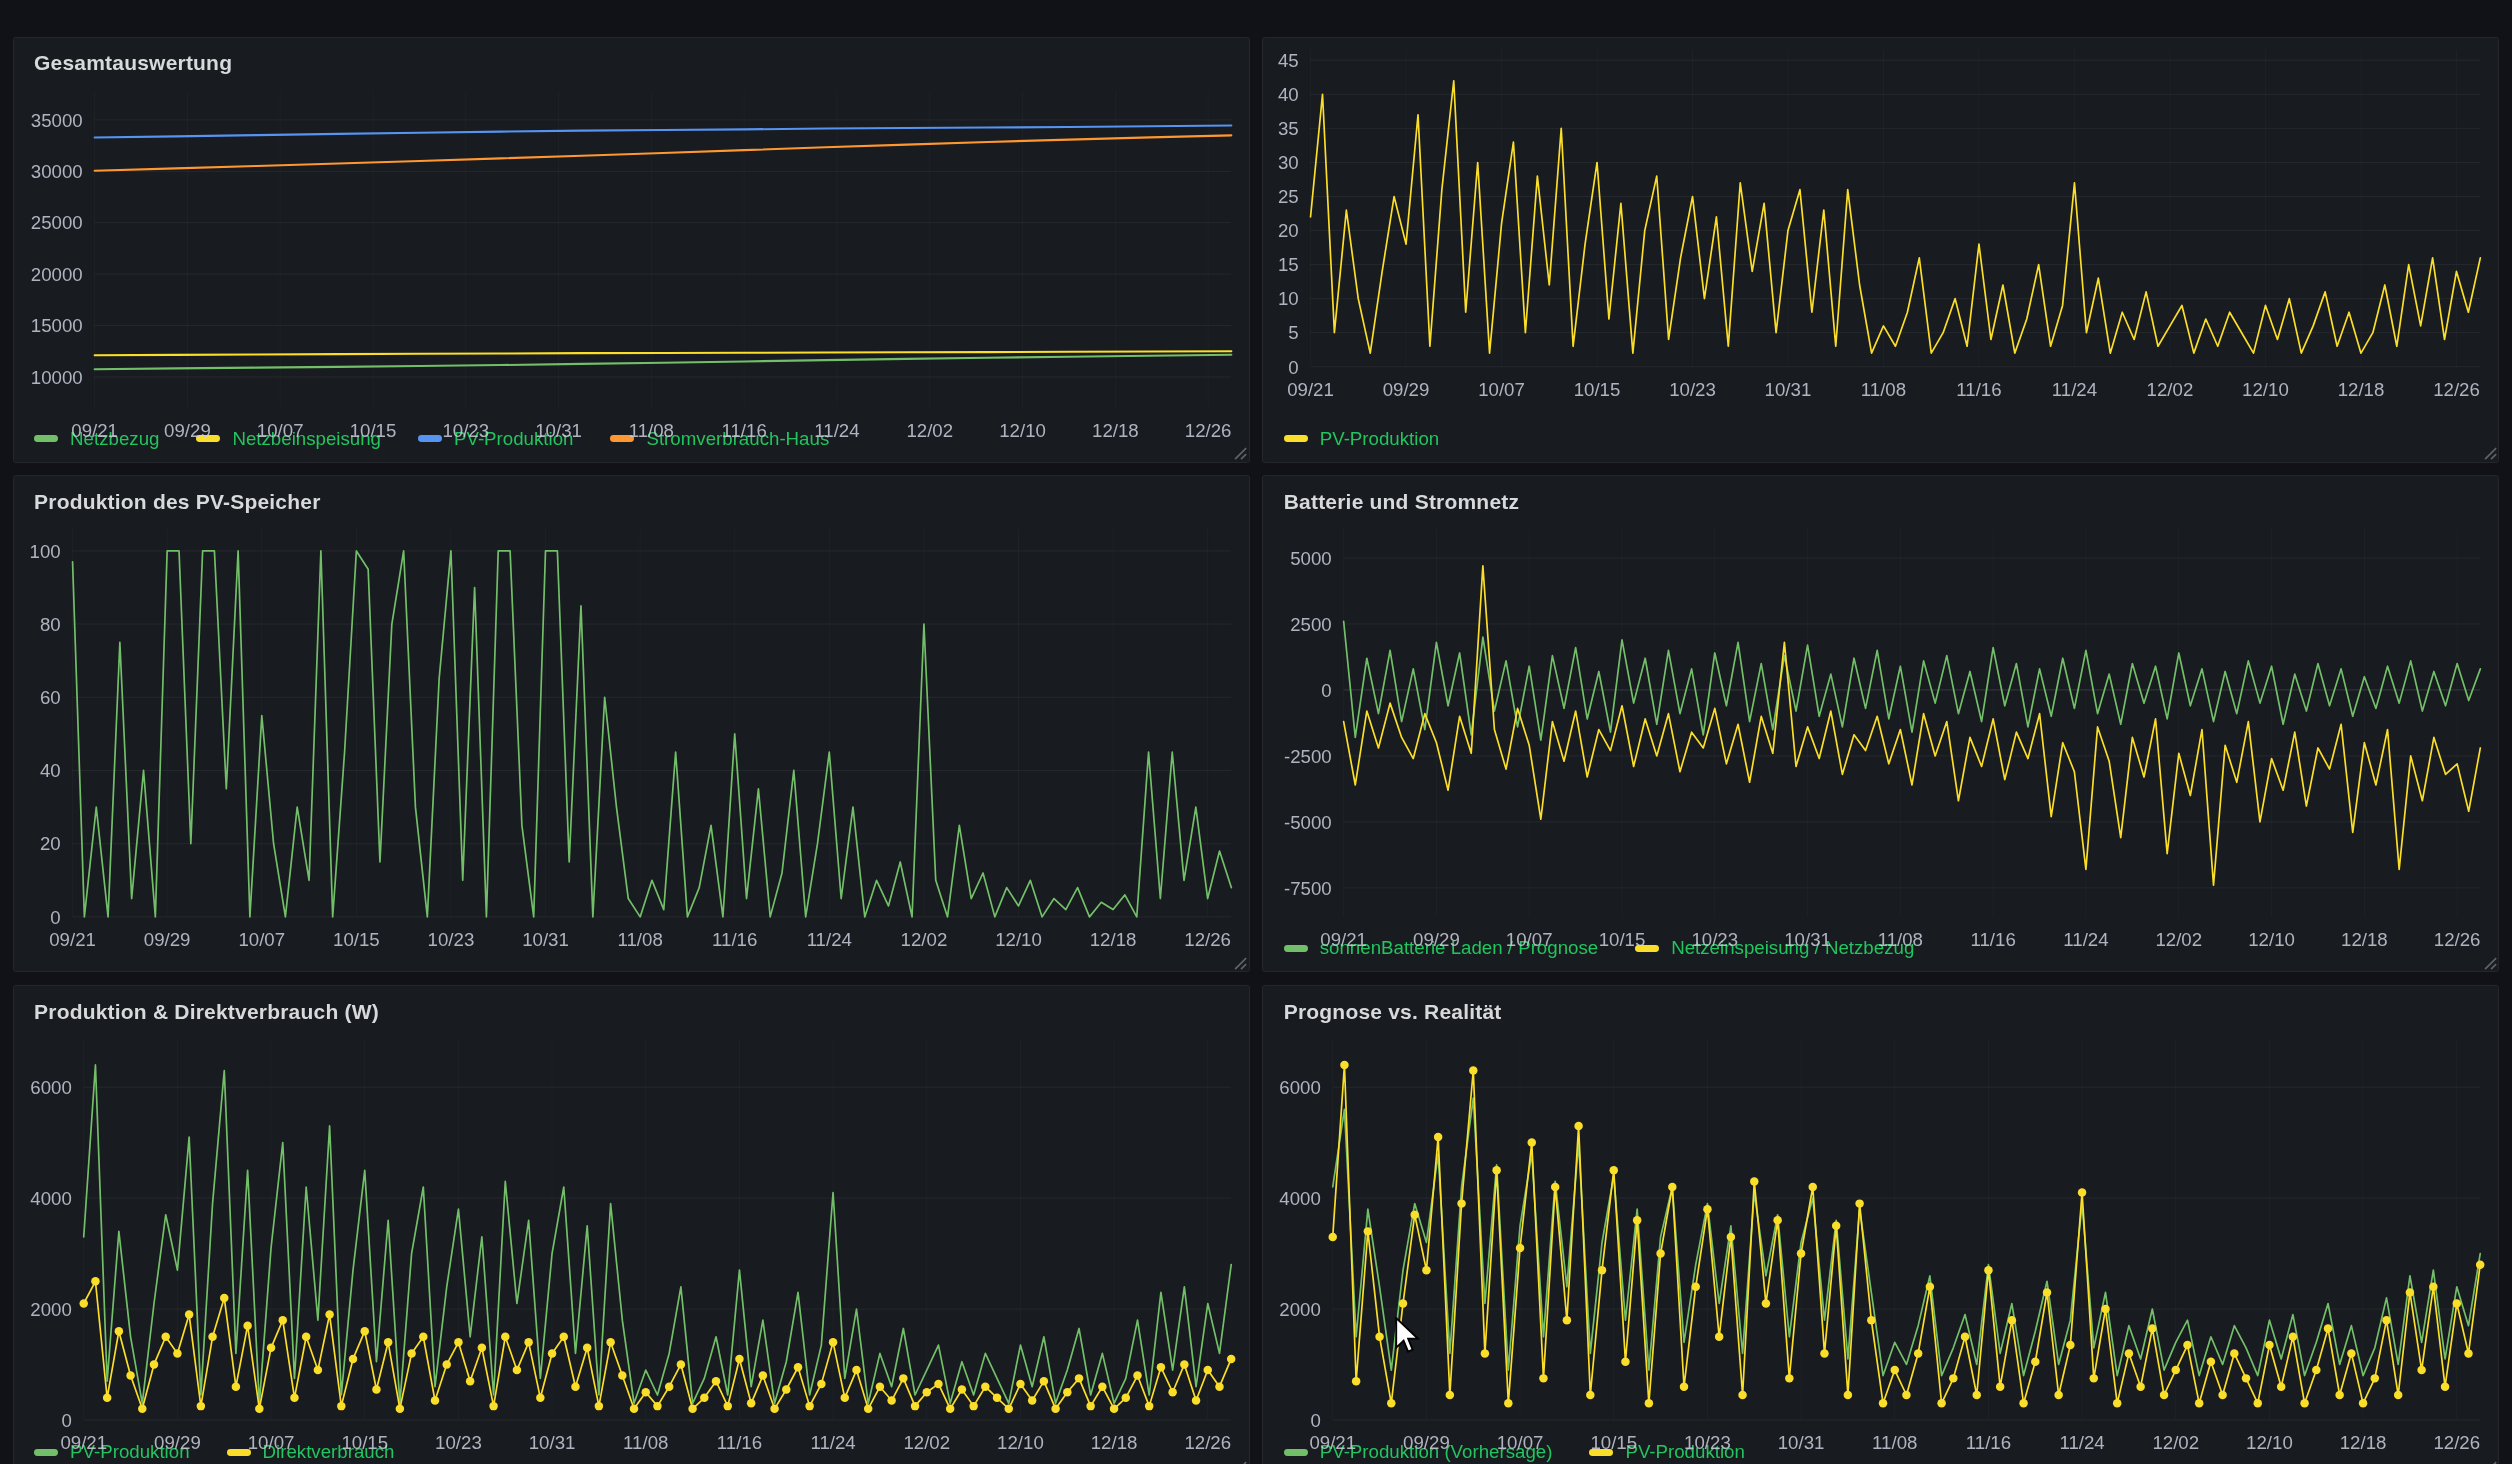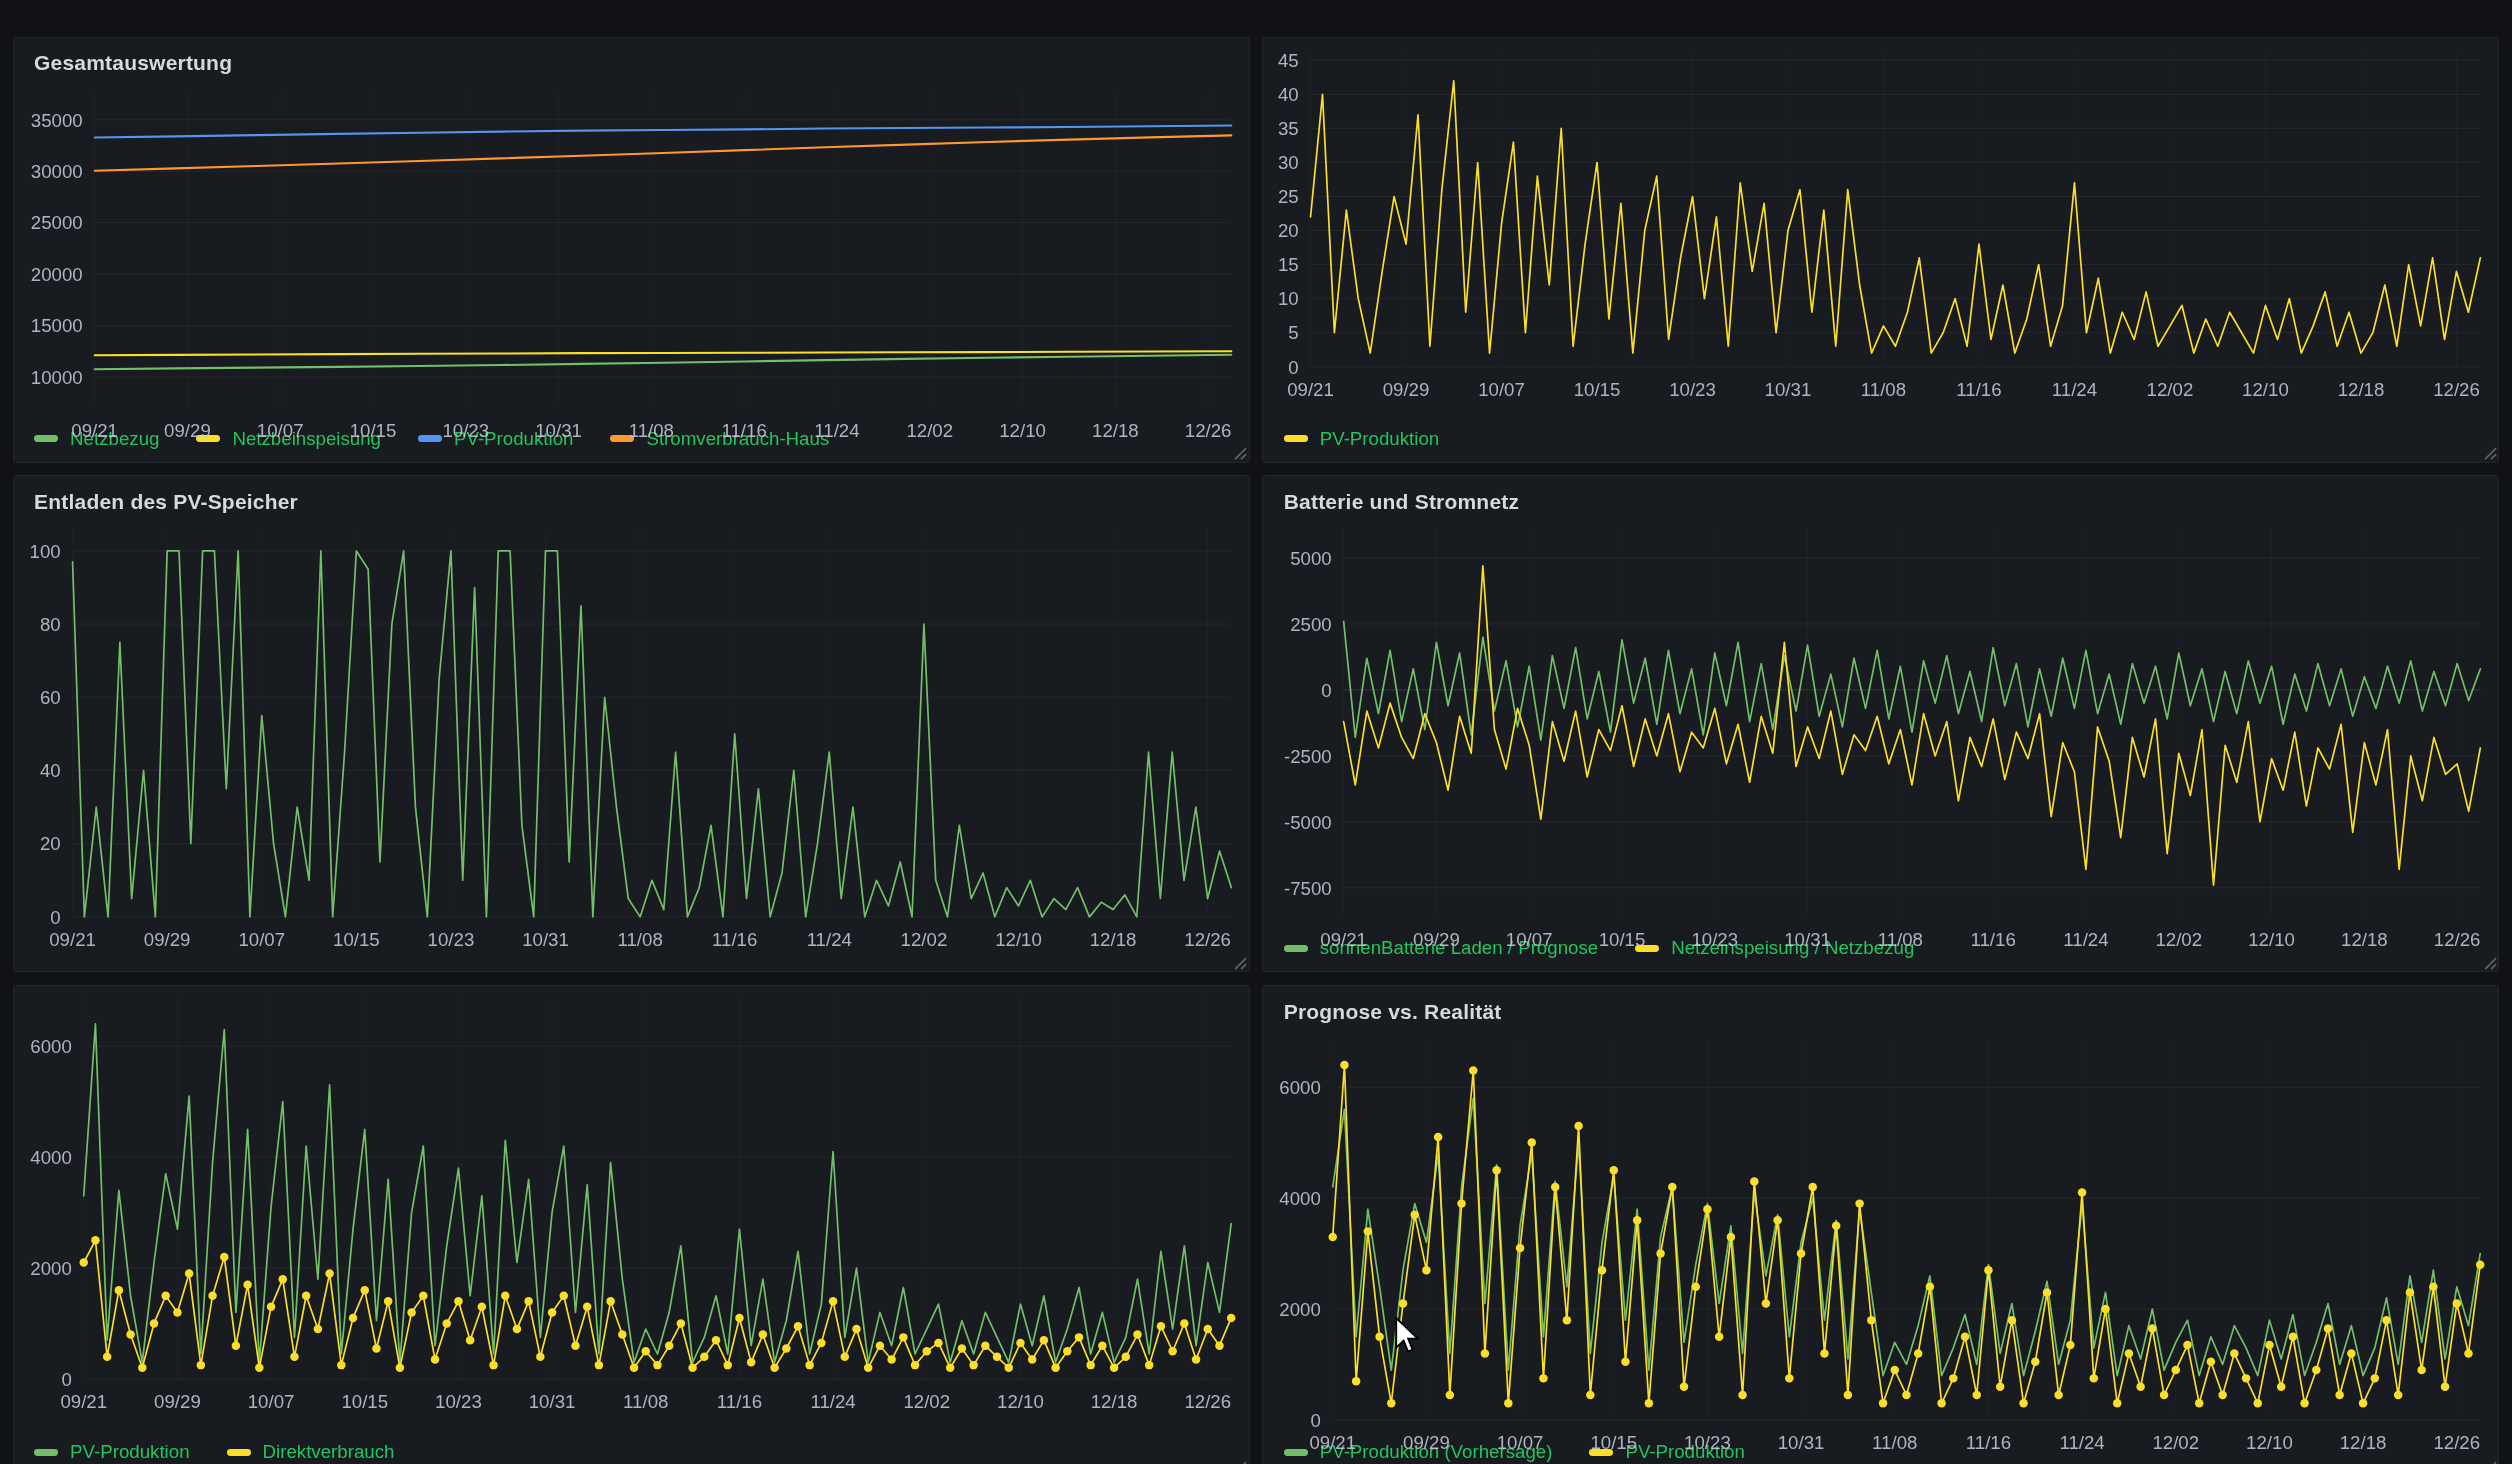--- a/index.html
+++ b/index.html
@@ -155,21 +155,21 @@
       </div>
     <div class="resize-handle">
       <svg width="17" height="17" viewBox="0 0 20 20">
           <path d="M19 6 L6 19 M19 13 L13 19" stroke="rgba(204,204,220,0.4)" stroke-width="2" fill="none"></path>
         </svg>
     </div>
   </section>
 
   <section class="panel">
     <header class="panel-header">
-      <h2 class="panel-title">Entladen des PV-Speicher</h2>
+      <h2 class="panel-title">Produktion des PV-Speicher</h2>
     </header>
     <div class="chart"><svg width="1236" height="439" viewBox="0 0 1456 517" font-family="Liberation Sans, sans-serif">
           <line x1="69.0" y1="14" x2="69.0" y2="471" stroke="rgba(204,204,220,0.045)" stroke-width="1"></line>
           <text x="69.0" y="505" fill="rgba(204,204,220,0.85)" font-size="22" text-anchor="middle">09/21</text>
           <line x1="180.4" y1="14" x2="180.4" y2="471" stroke="rgba(204,204,220,0.045)" stroke-width="1"></line>
           <text x="180.4" y="505" fill="rgba(204,204,220,0.85)" font-size="22" text-anchor="middle">09/29</text>
           <line x1="291.9" y1="14" x2="291.9" y2="471" stroke="rgba(204,204,220,0.045)" stroke-width="1"></line>
           <text x="291.9" y="505" fill="rgba(204,204,220,0.85)" font-size="22" text-anchor="middle">10/07</text>
           <line x1="403.3" y1="14" x2="403.3" y2="471" stroke="rgba(204,204,220,0.045)" stroke-width="1"></line>
           <text x="403.3" y="505" fill="rgba(204,204,220,0.85)" font-size="22" text-anchor="middle">10/15</text>
@@ -269,20 +269,23 @@
         </div>
       </div>
     <div class="resize-handle">
       <svg width="17" height="17" viewBox="0 0 20 20">
           <path d="M19 6 L6 19 M19 13 L13 19" stroke="rgba(204,204,220,0.4)" stroke-width="2" fill="none"></path>
         </svg>
     </div>
   </section>
 
   <section class="panel">
+    <header class="panel-header">
+      <h2 class="panel-title">Produktion &amp; Direktverbrauch (W)</h2>
+    </header>
     <div class="chart"><svg width="1236" height="432" viewBox="0 0 1456 509" font-family="Liberation Sans, sans-serif">
           <line x1="82.0" y1="14" x2="82.0" y2="463" stroke="rgba(204,204,220,0.045)" stroke-width="1"></line>
           <text x="82.0" y="497" fill="rgba(204,204,220,0.85)" font-size="22" text-anchor="middle">09/21</text>
           <line x1="192.4" y1="14" x2="192.4" y2="463" stroke="rgba(204,204,220,0.045)" stroke-width="1"></line>
           <text x="192.4" y="497" fill="rgba(204,204,220,0.85)" font-size="22" text-anchor="middle">09/29</text>
           <line x1="302.7" y1="14" x2="302.7" y2="463" stroke="rgba(204,204,220,0.045)" stroke-width="1"></line>
           <text x="302.7" y="497" fill="rgba(204,204,220,0.85)" font-size="22" text-anchor="middle">10/07</text>
           <line x1="413.1" y1="14" x2="413.1" y2="463" stroke="rgba(204,204,220,0.045)" stroke-width="1"></line>
           <text x="413.1" y="497" fill="rgba(204,204,220,0.85)" font-size="22" text-anchor="middle">10/15</text>
           <line x1="523.5" y1="14" x2="523.5" y2="463" stroke="rgba(204,204,220,0.045)" stroke-width="1"></line>

